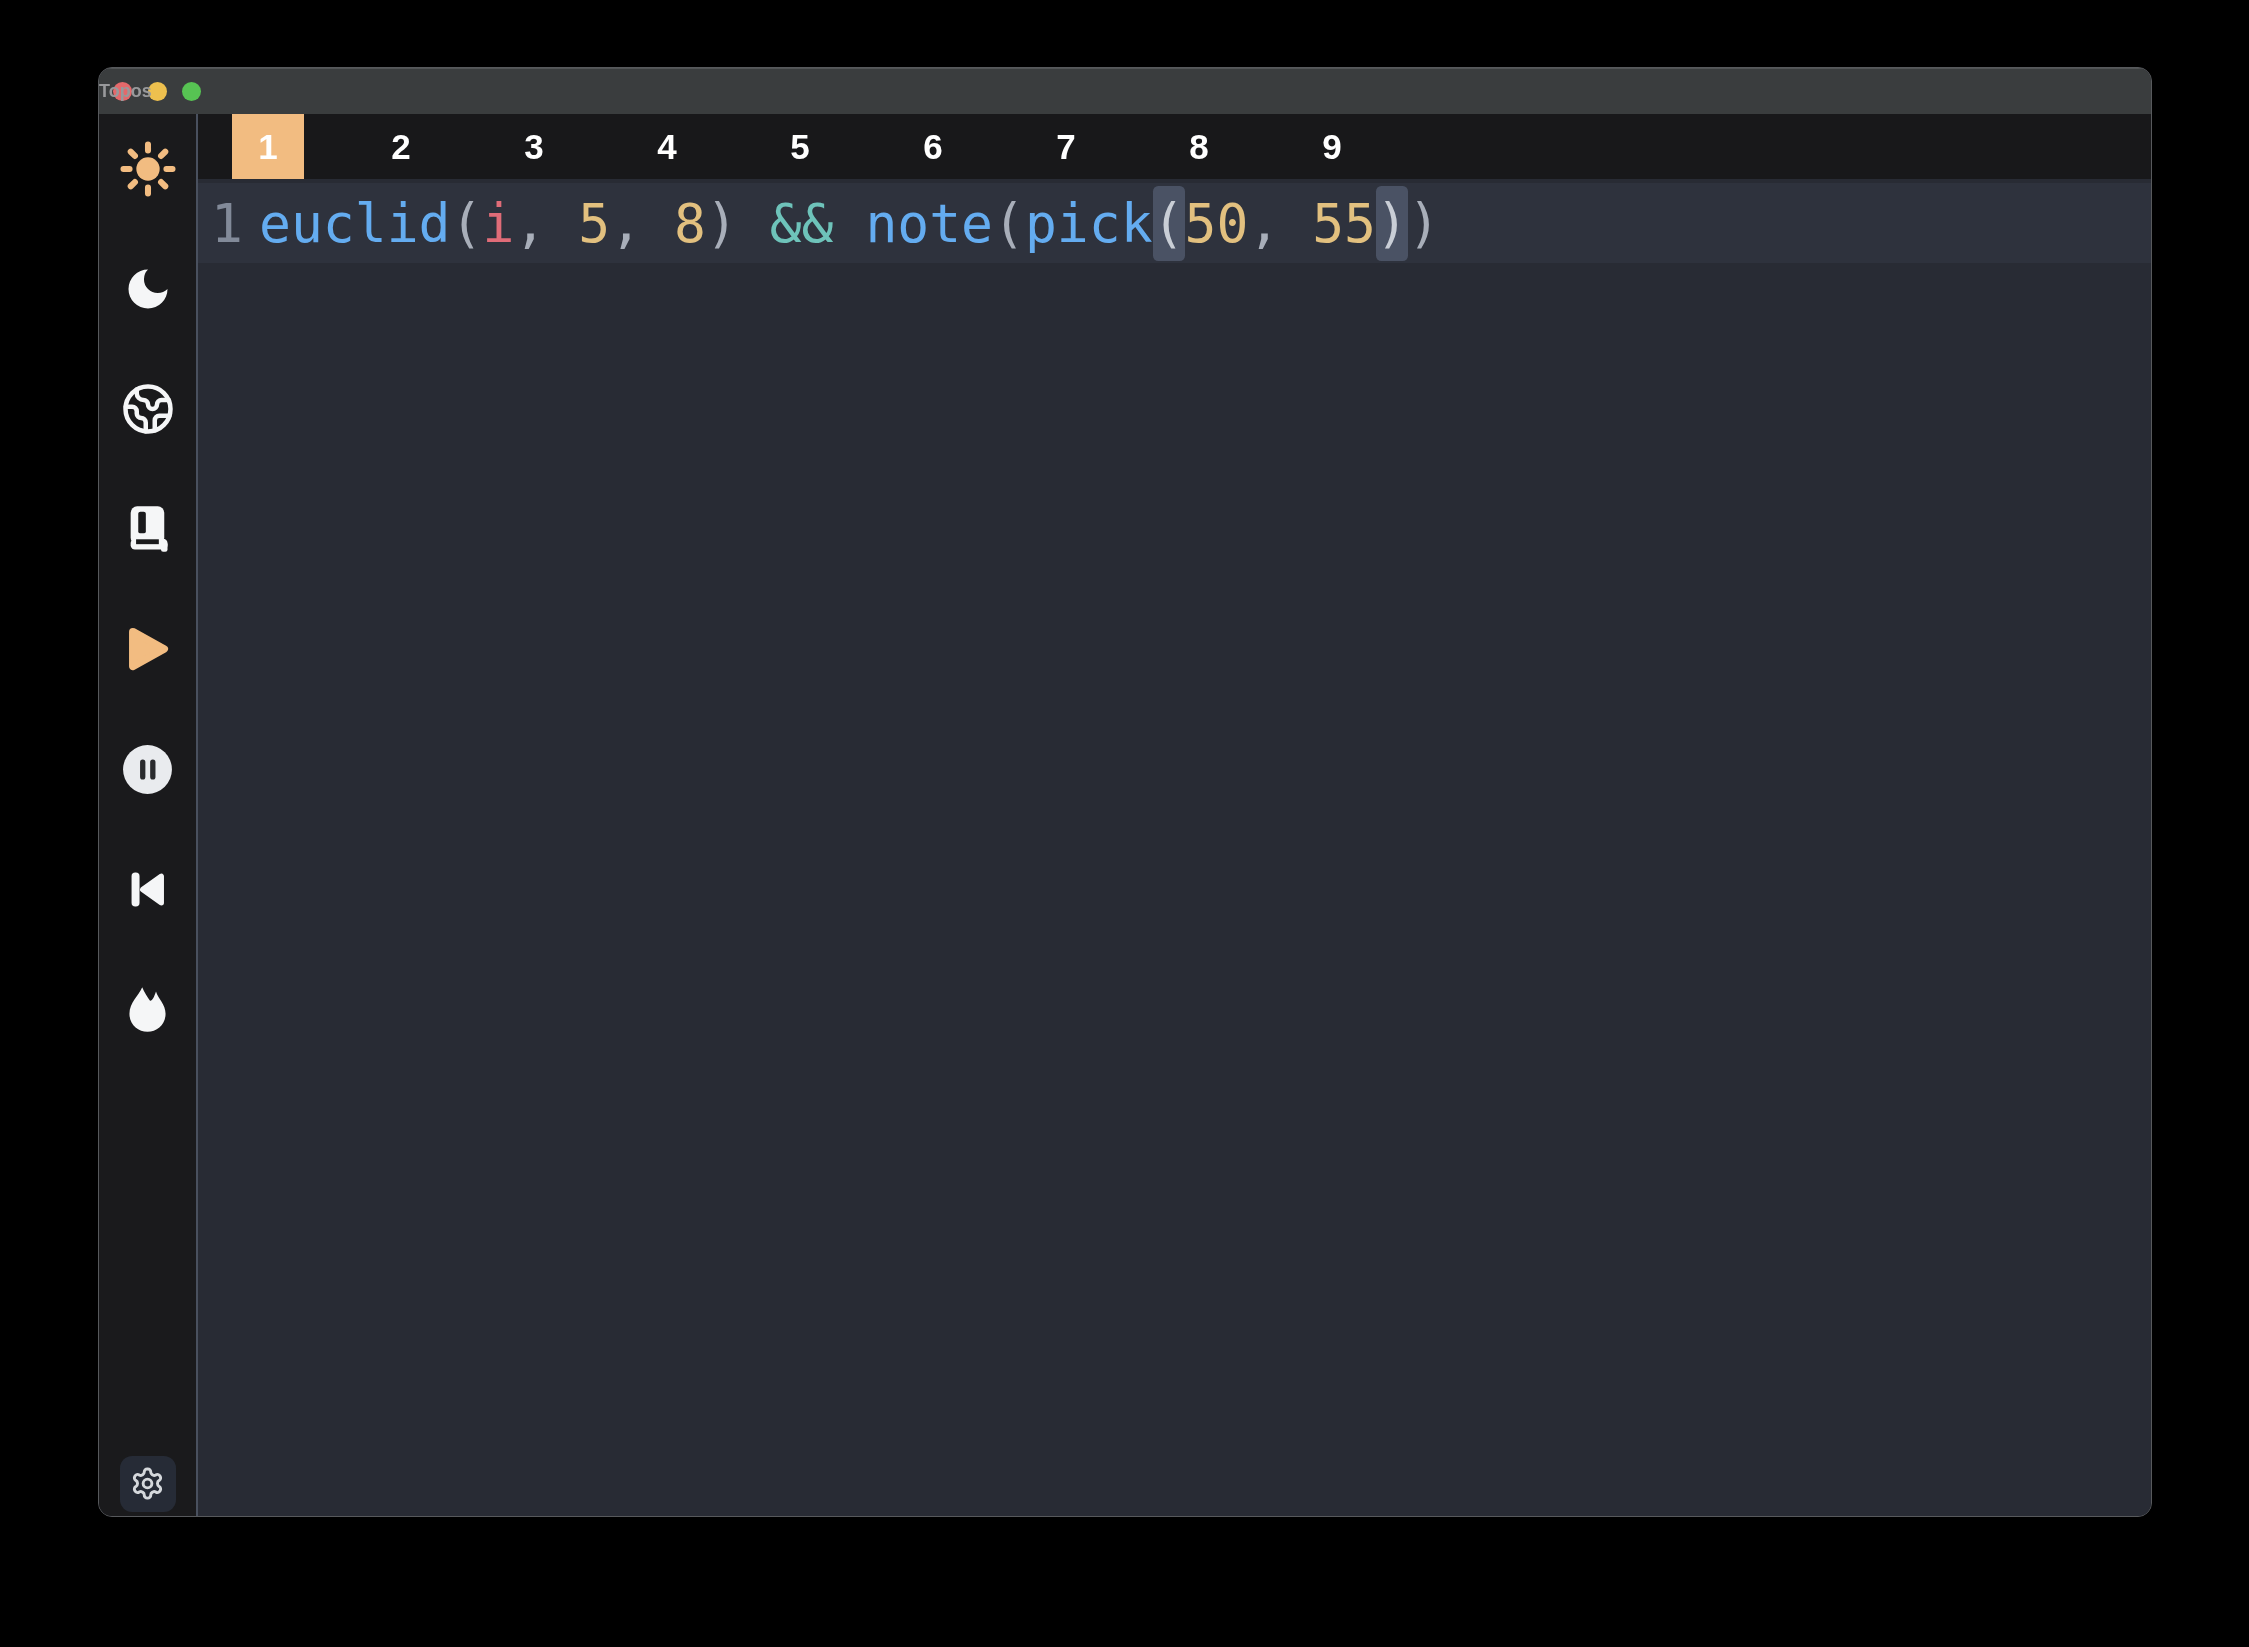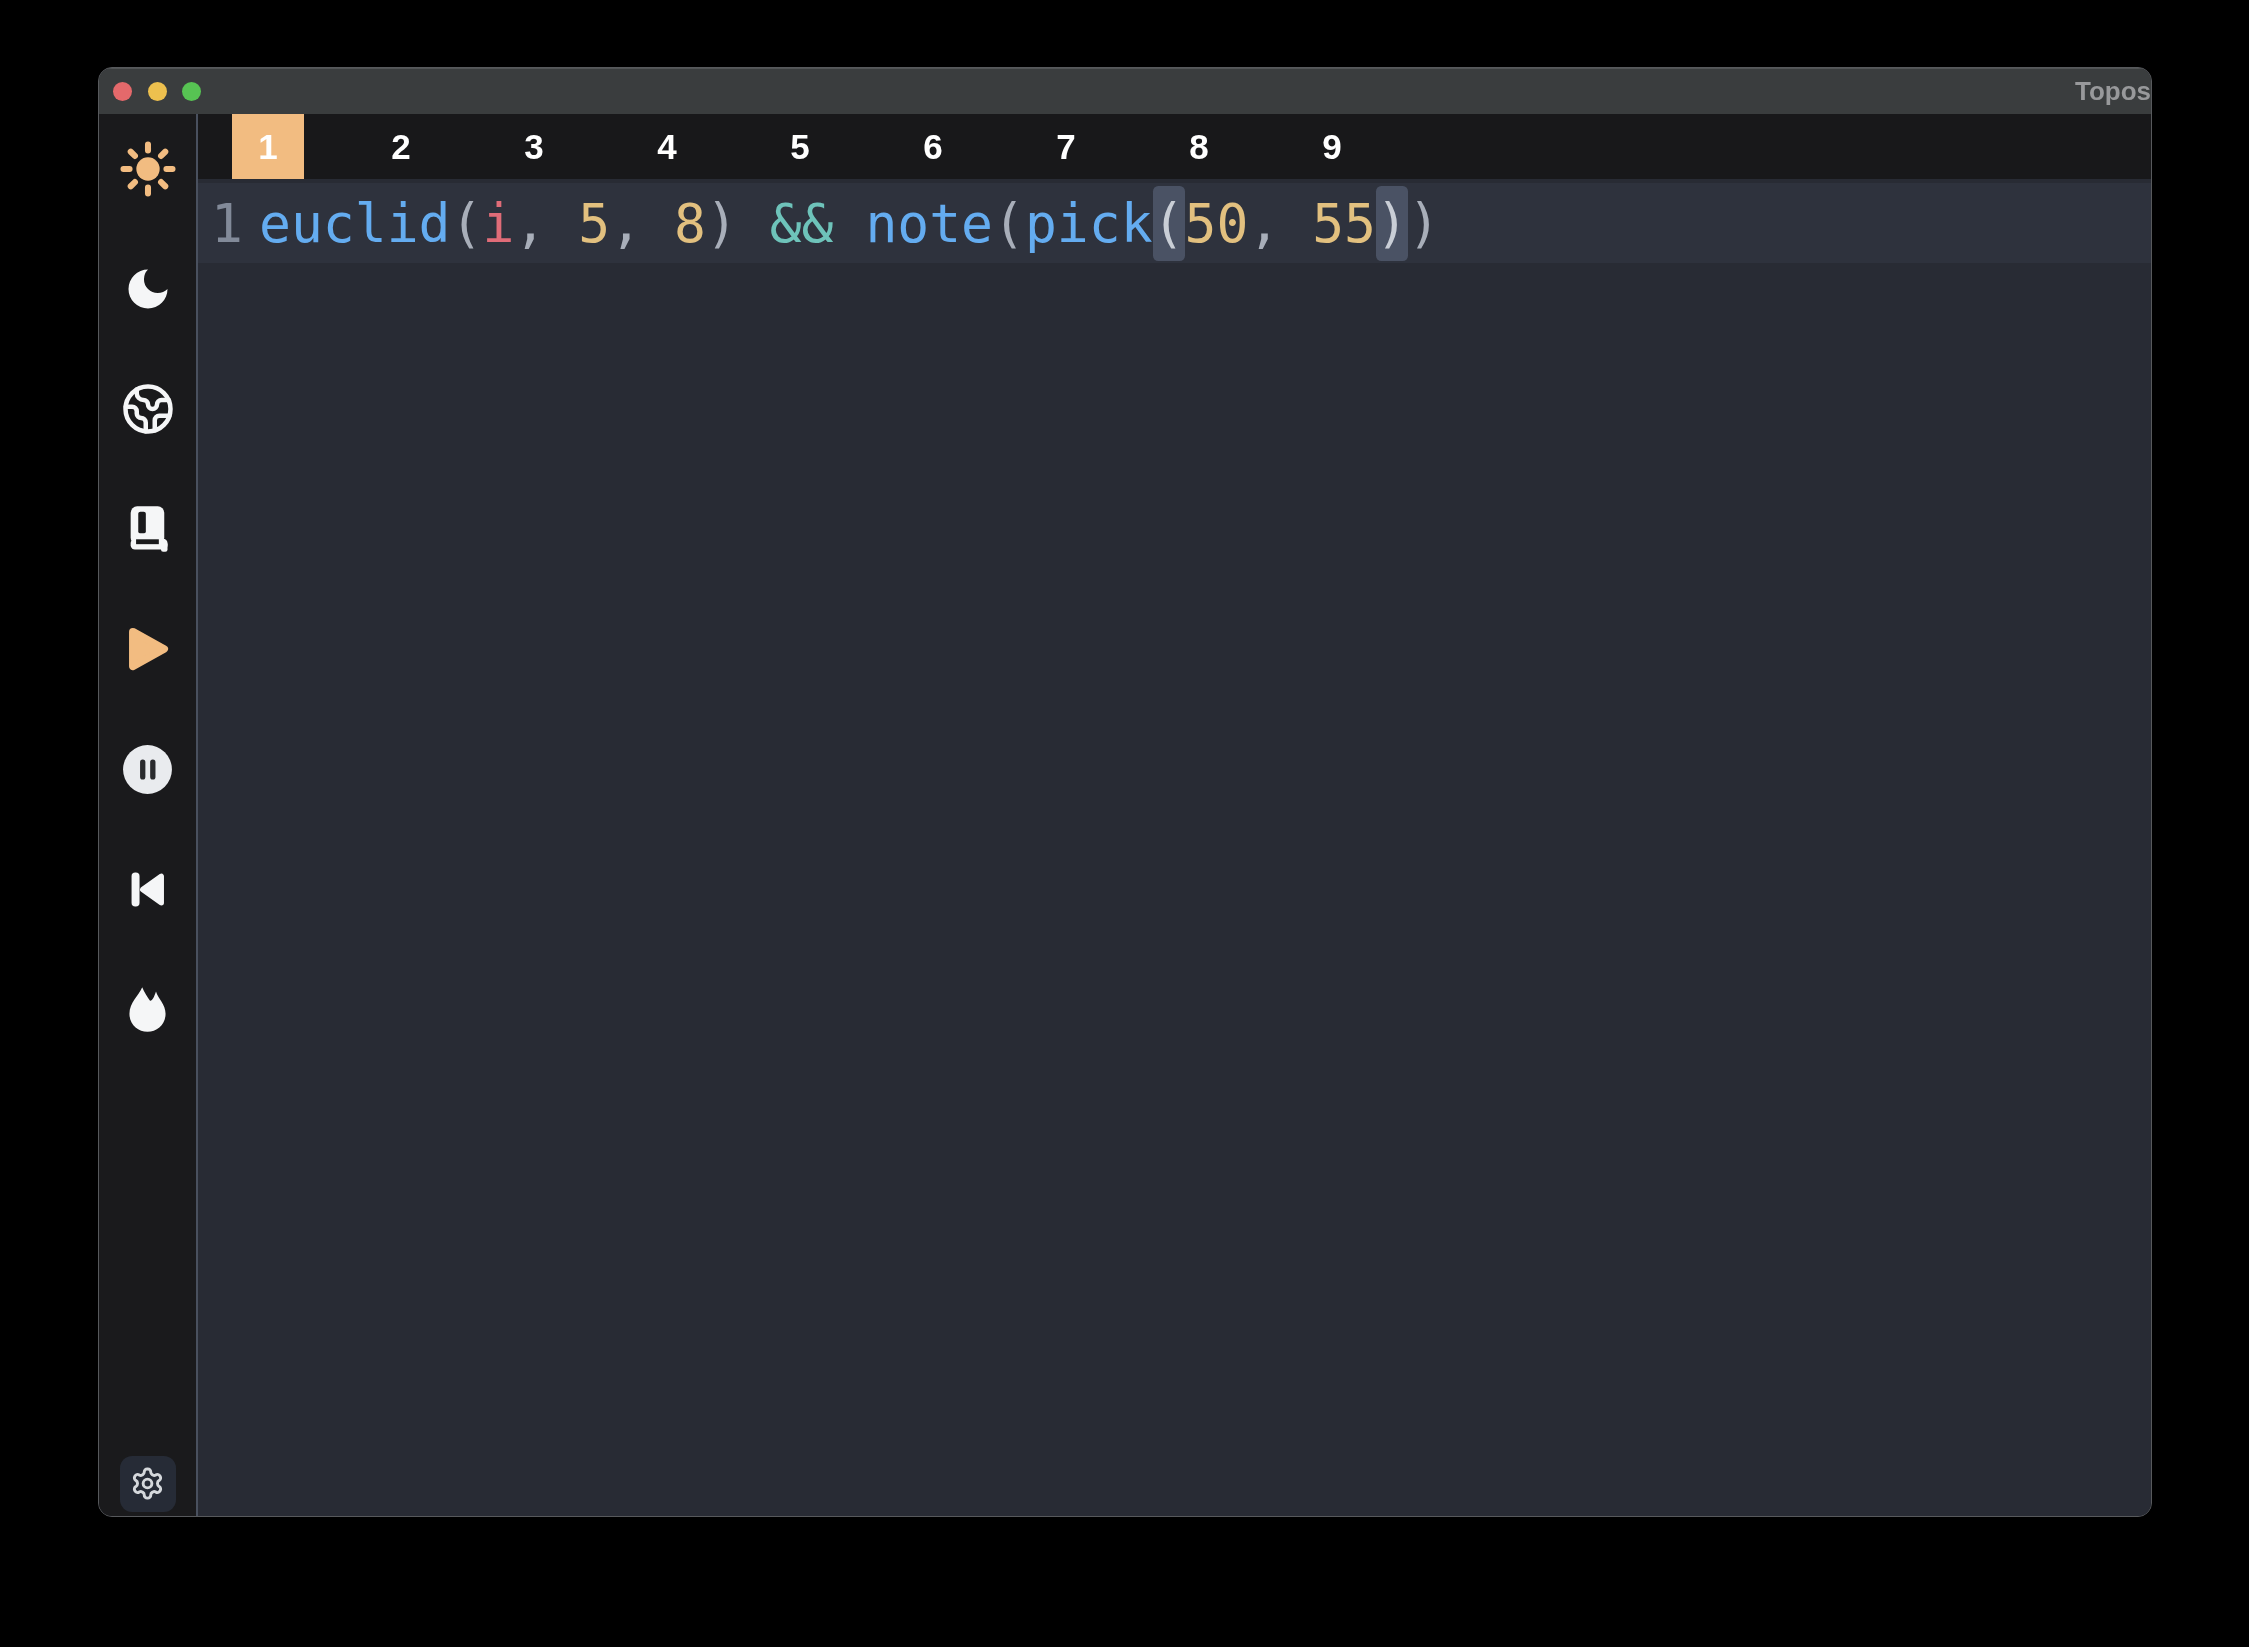--- a/index.html
+++ b/index.html
@@ -18,22 +18,22 @@
     height:46px; flex:0 0 46px; background:var(--titlebar-bg);
     position:relative; display:flex; align-items:center;
     box-shadow:inset 0 0.9px 0 rgba(255,255,255,0.12);
   }
   .traffic { display:flex; gap:15.7px; padding-left:14px; }
   .traffic span { width:19px; height:19px; border-radius:50%; display:block; }
   .tl-close    { background:var(--tl-red); }
   .tl-minimize { background:var(--tl-yellow); }
   .tl-zoom     { background:var(--tl-green); }
   .window-title {
-    position:absolute; left:0; right:0; text-align:right;
-    font-size:26px; font-weight:700; color:var(--title-fg);
+    position:absolute; left:0; right:8px; text-align:left;
+    font-size:18px; font-weight:700; color:var(--title-fg);
   }
 
   
   .body-row { flex:1; display:flex; min-height:0; }
 
   
   .sidebar {
     flex:0 0 99px; background:var(--sidebar-bg);
     border-right:2.6px solid var(--divider);
     display:flex; flex-direction:column; align-items:center;

